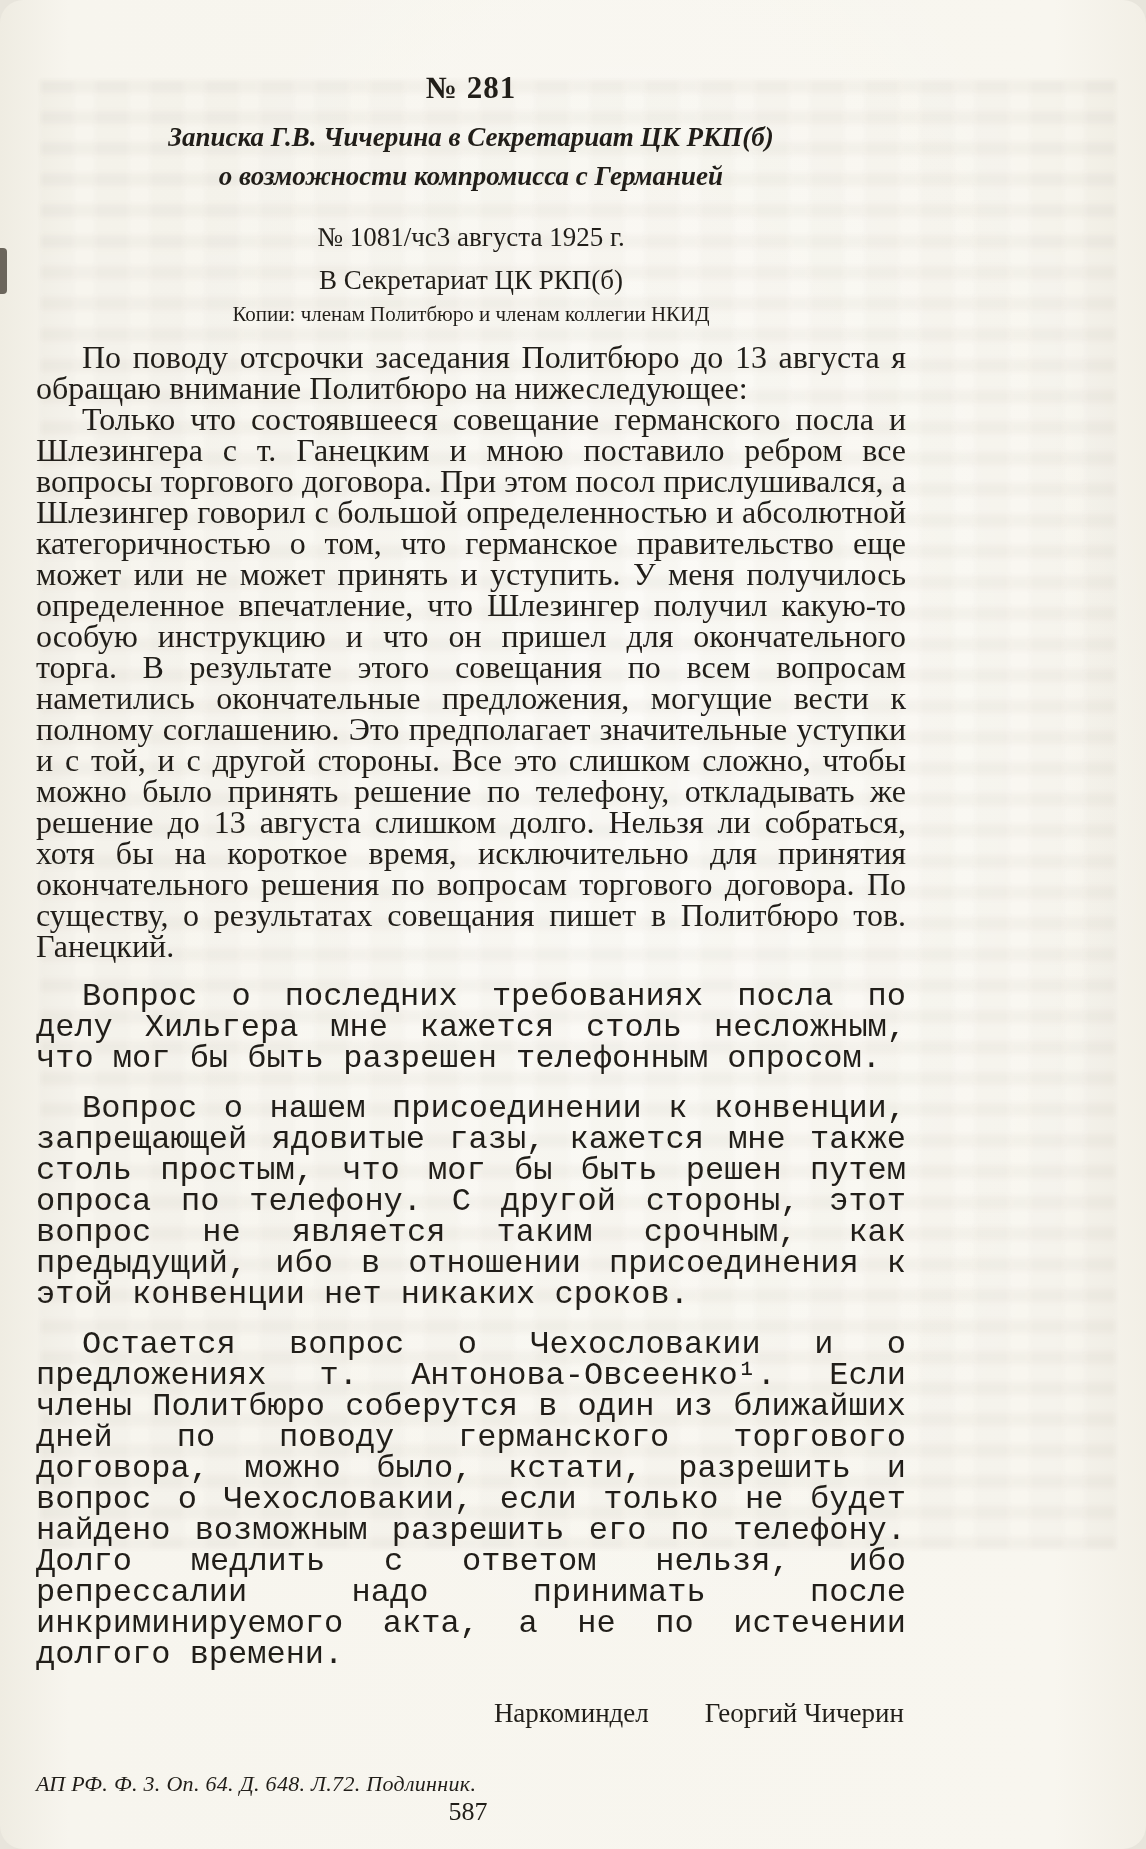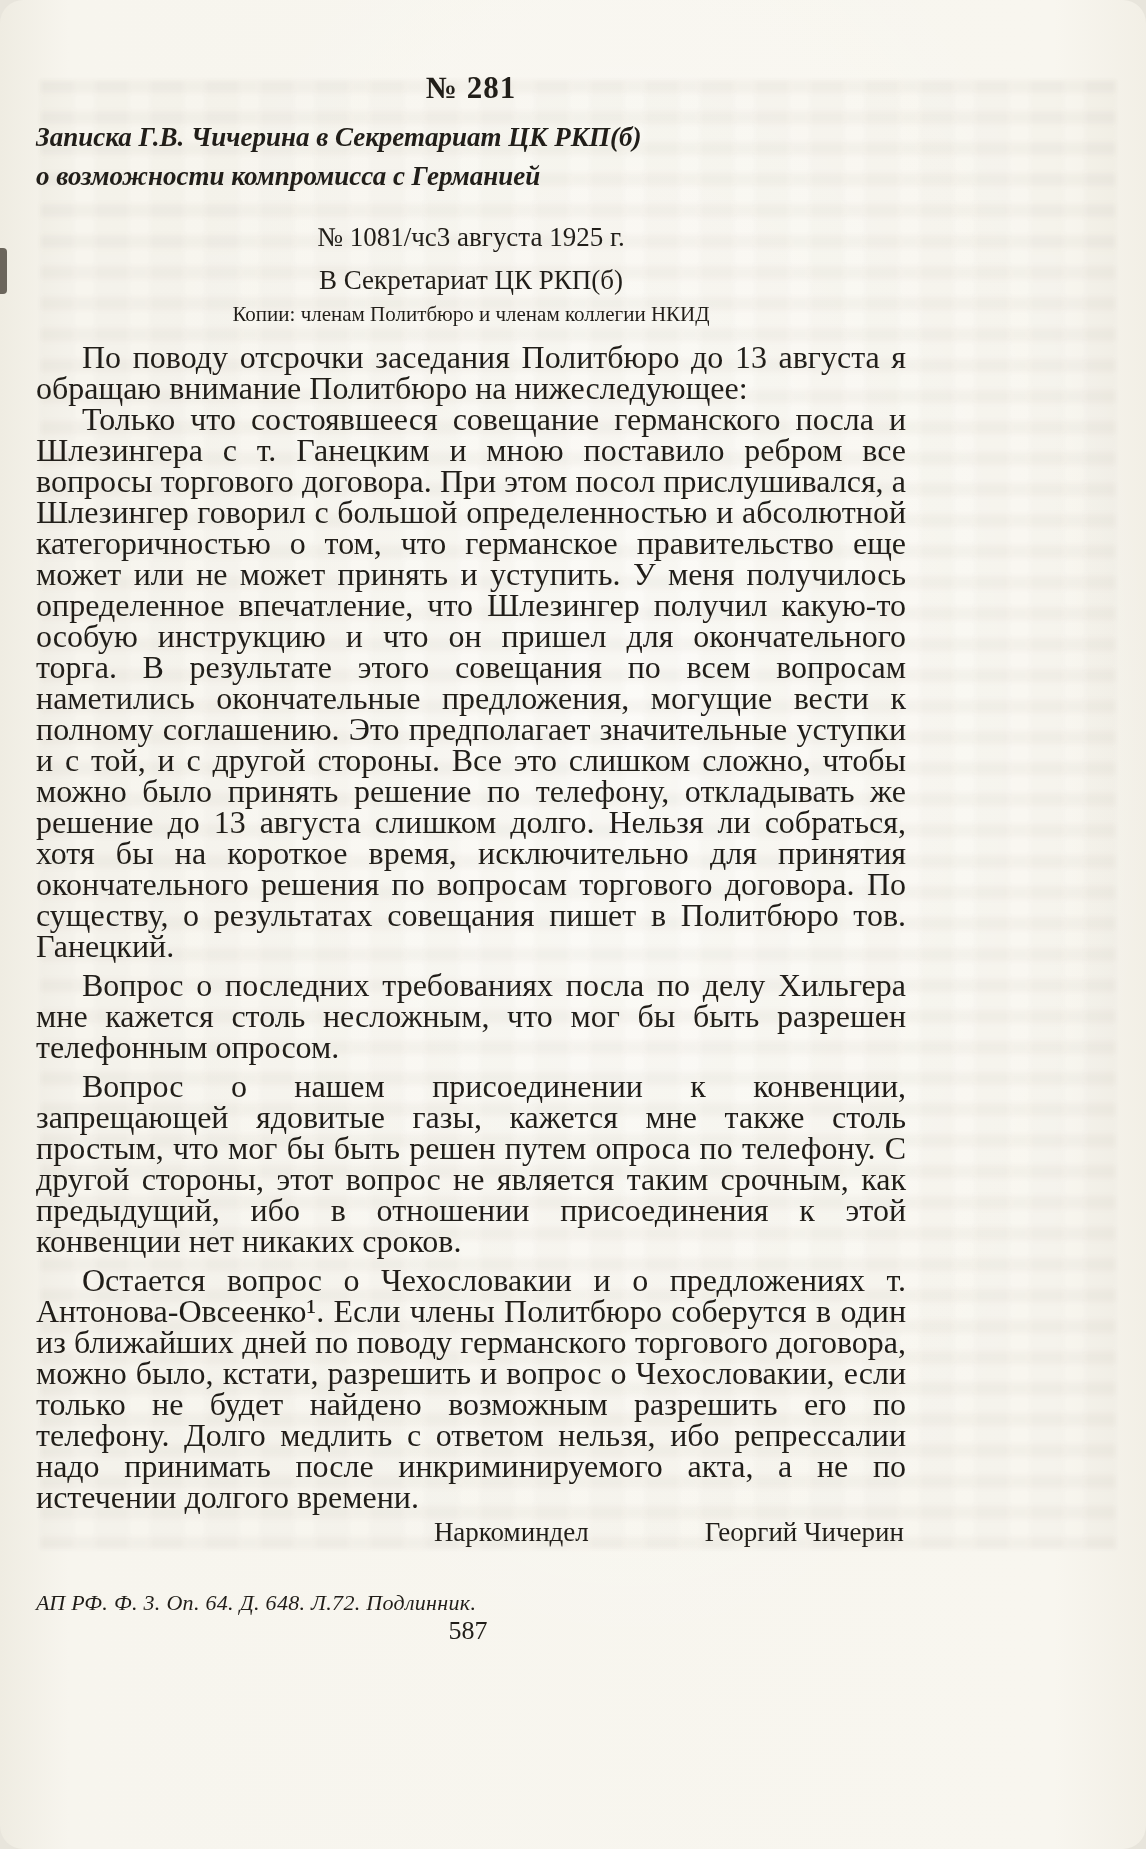--- a/index.html
+++ b/index.html
@@ -51,21 +51,21 @@
     width: 870px;
   }
   .doc-number {
     text-align: center;
     font-weight: bold;
     font-size: 31px;
     letter-spacing: 1px;
   }
   .doc-title {
     margin-top: 12px;
-    text-align: left;
+    text-align: center;
     font-weight: bold;
     font-style: italic;
     font-size: 27px;
     line-height: 1.45;
   }
   .ref-row {
     margin-top: 26px;
     display: flex;
     justify-content: center;
     font-size: 27px;
@@ -82,26 +82,26 @@
   }
   .body-p {
     margin: 0;
     font-size: 32px;
     line-height: 31px;
     text-align: justify;
     text-indent: 46px;
     hyphens: manual;
   }
   .body-p.first { margin-top: 15px; }
-  .body-p.gap { margin-top: 8px; }
+  .body-p.gap { margin-top: 19px; font-family: Liberation Mono, monospace; }
   .signature-row {
-    margin-top: 4px;
+    margin-top: 28px;
     display: flex;
     justify-content: flex-end;
-    gap: 116px;
+    gap: 56px;
     font-size: 27px;
     padding-right: 2px;
   }
   .archive-ref {
     margin-top: 42px;
     font-style: italic;
     font-size: 22px;
     letter-spacing: 0.3px;
   }
   .page-number {

